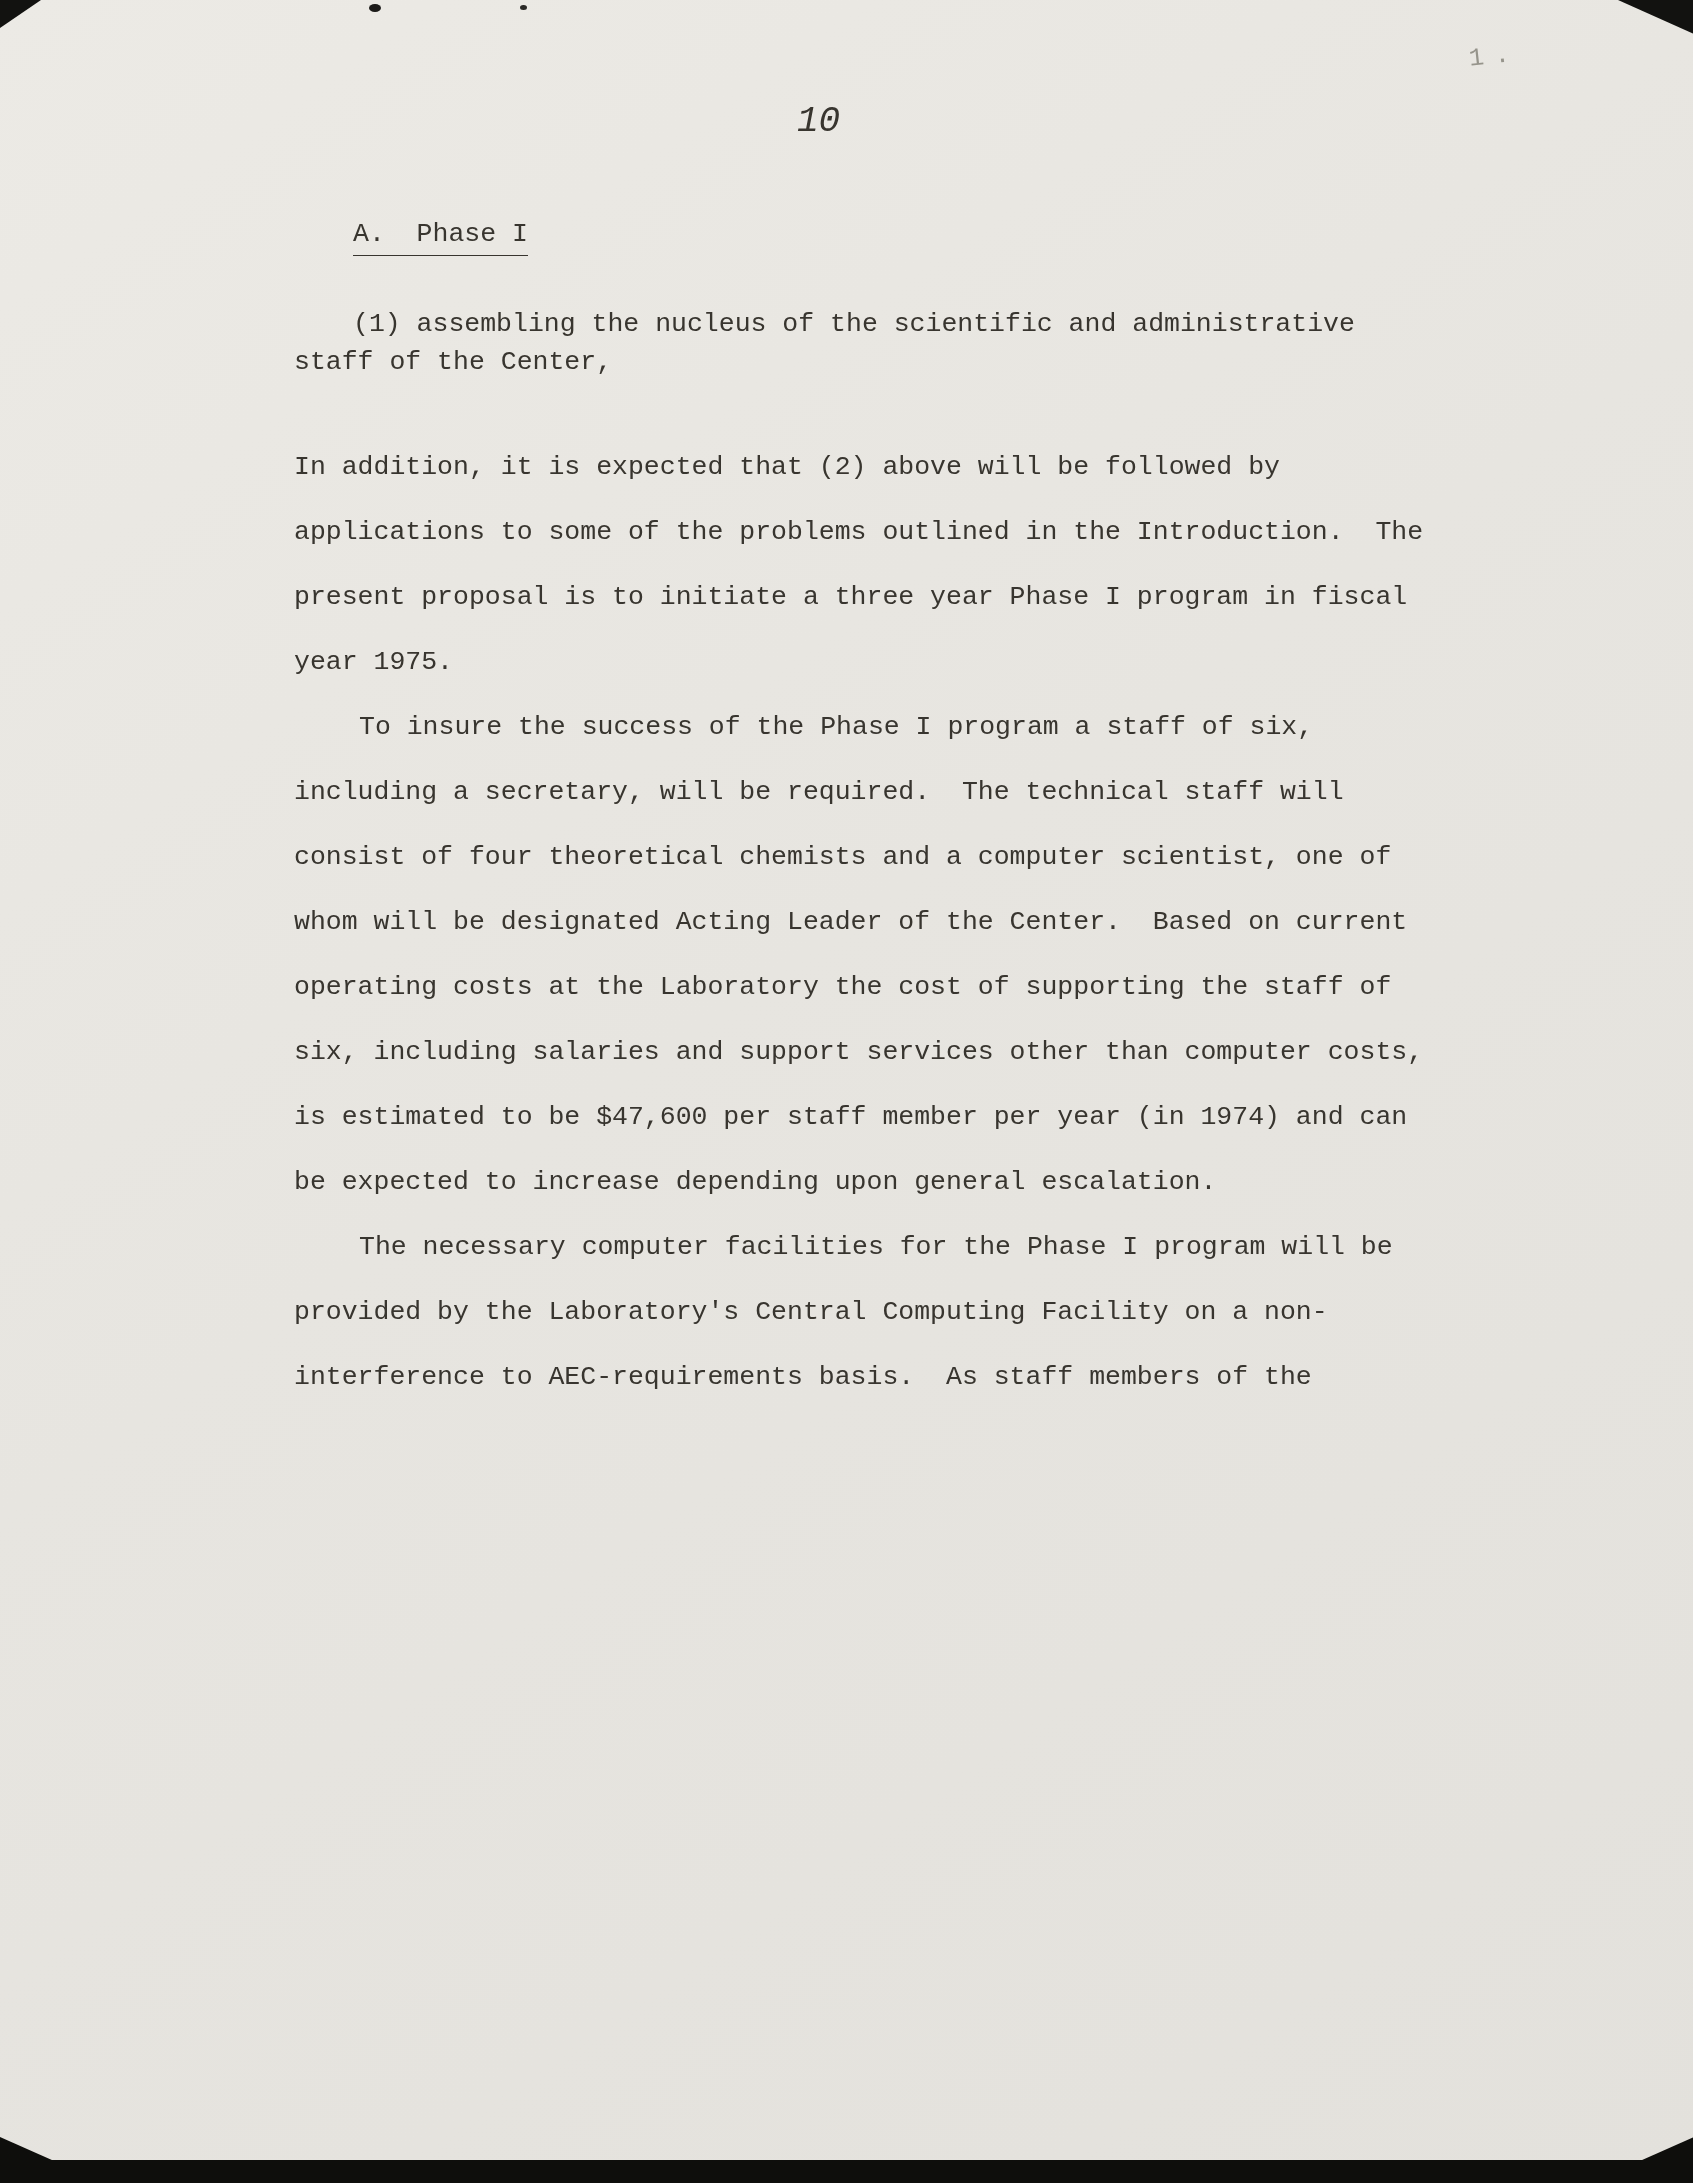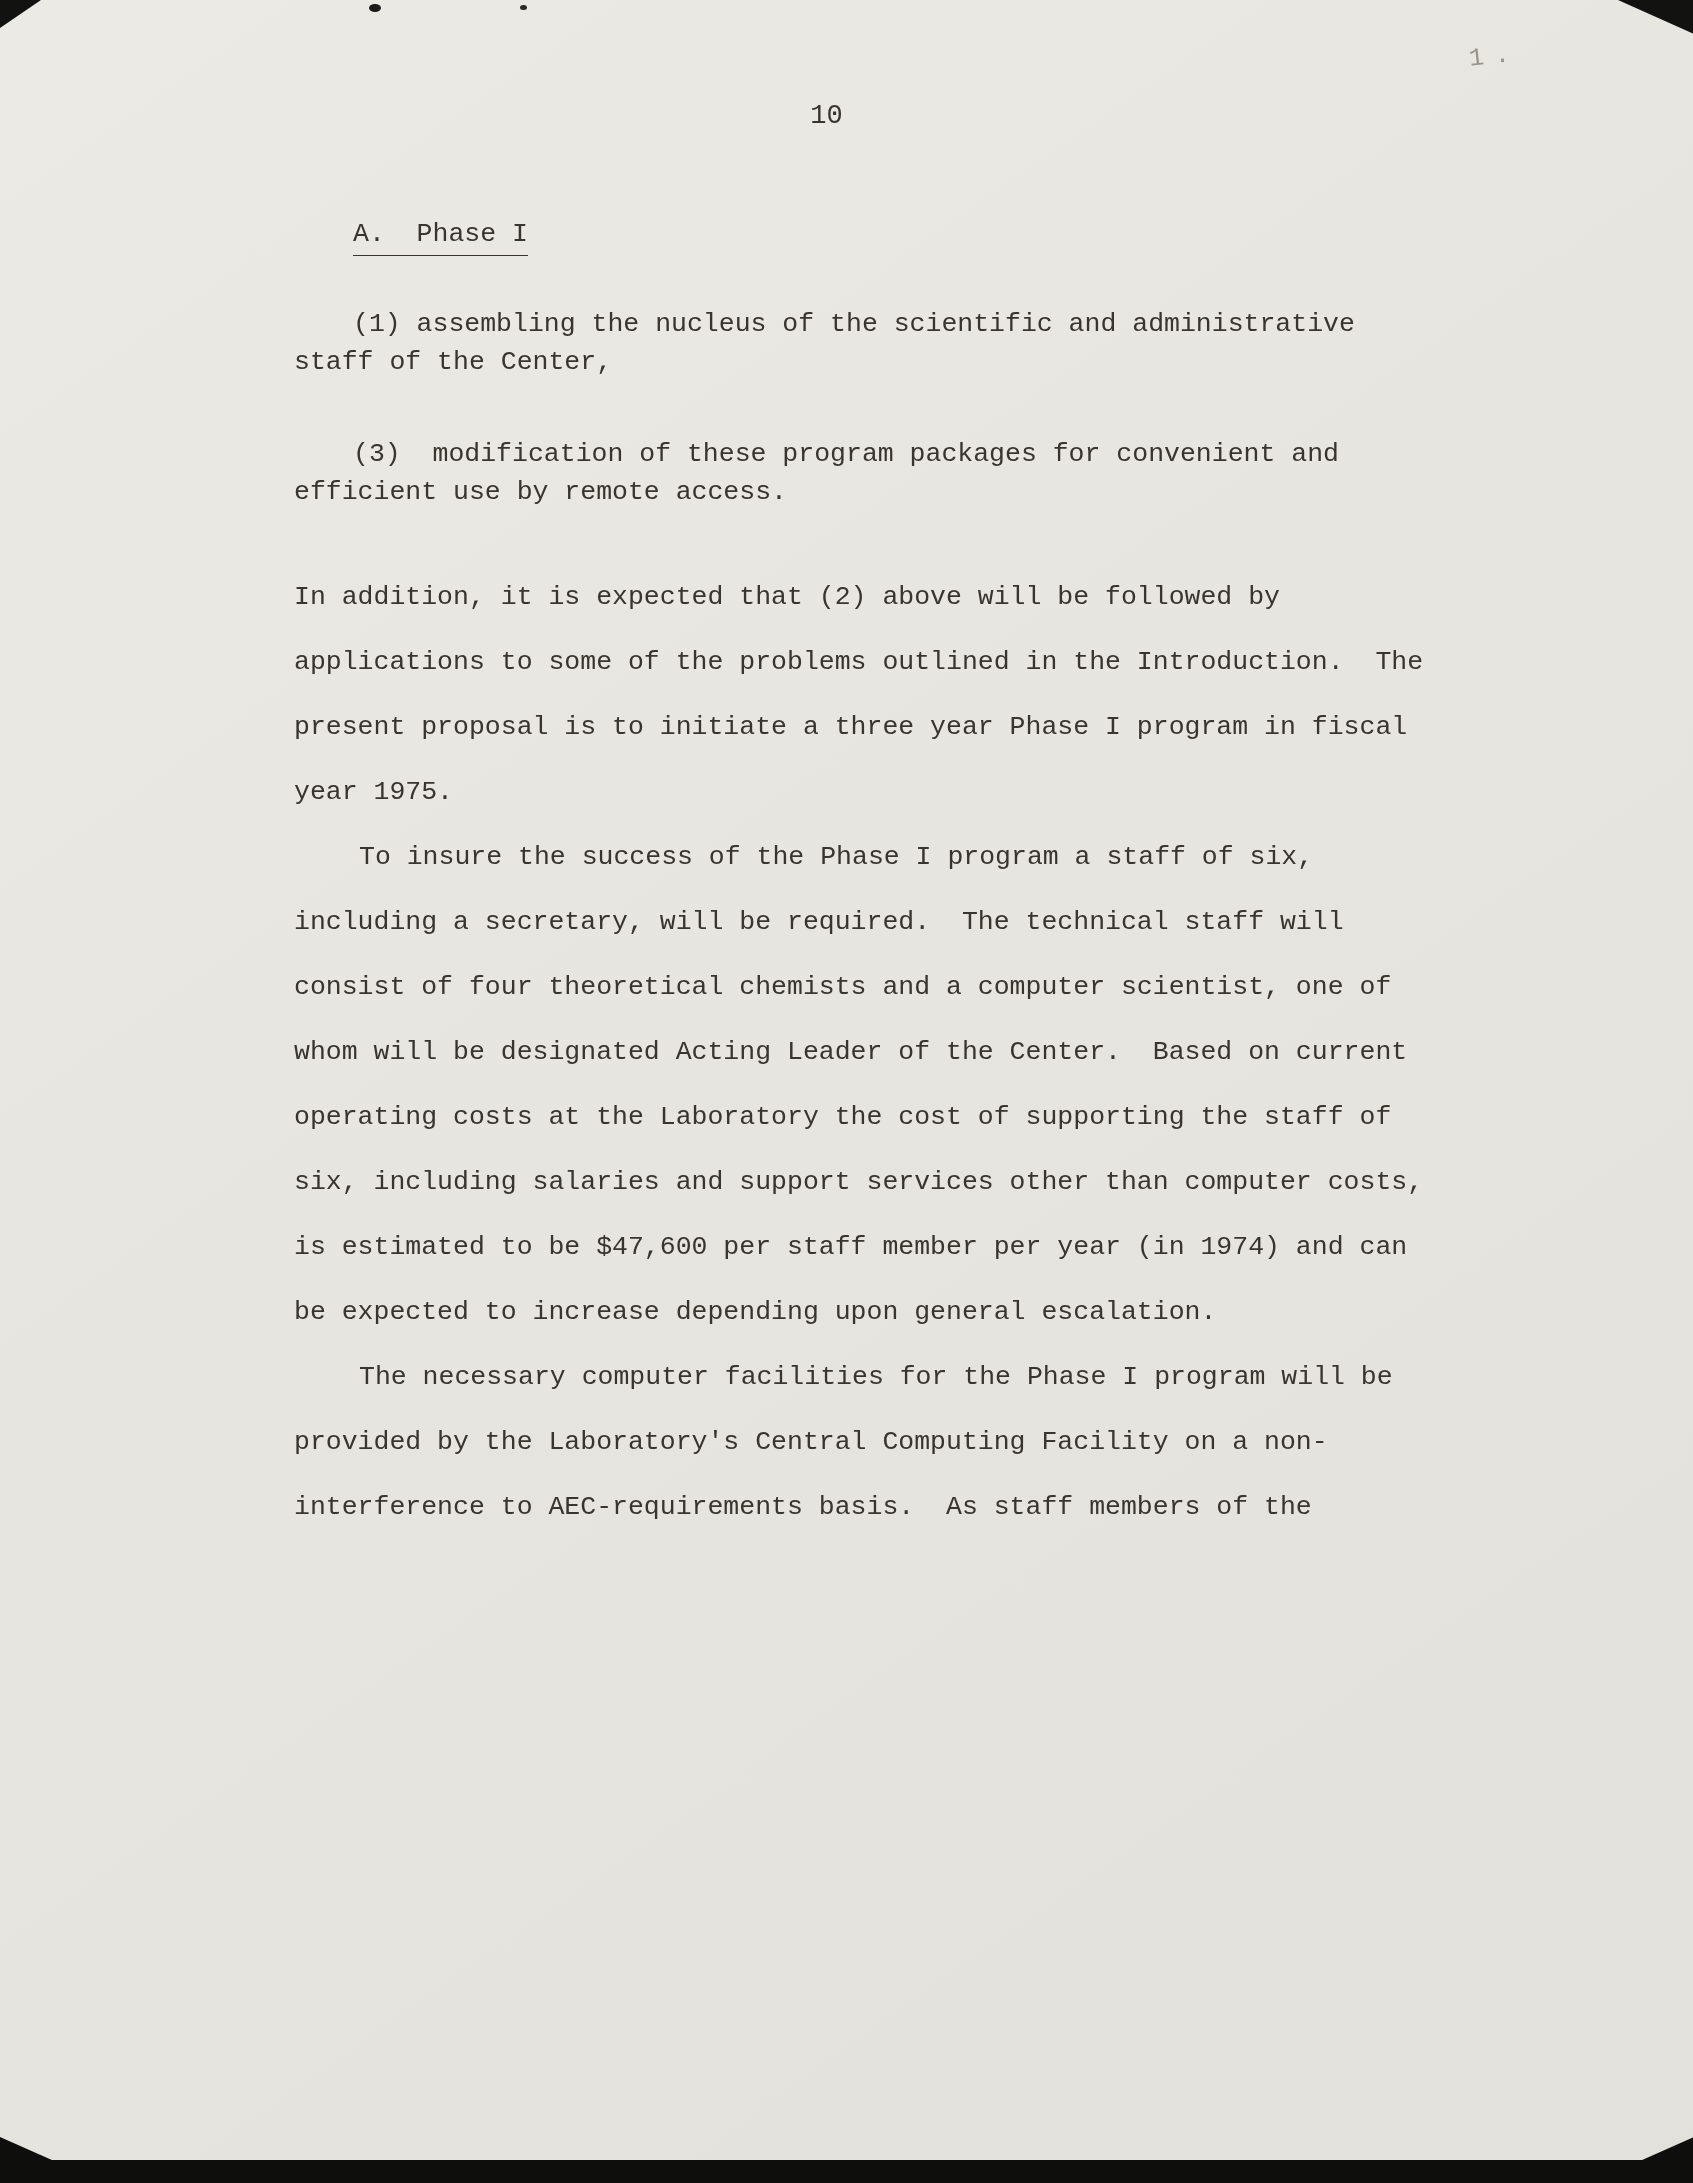--- a/index.html
+++ b/index.html
@@ -65,24 +65,25 @@
     position: absolute; top: 42px; left: 1469px;
     font-size: 25px;
     color: #96948b;
     transform: rotate(-6deg);
     letter-spacing: 10.6px;
   }
 
   .page-number {
     position: absolute;
     top: 101px;
-    left: 12px;
+    left: 4px;
     width: 1629px;
     text-align: center;
-    font-size: 27px;
+    font-size: 36px;
+    font-style: italic;
   }
 
   .content {
     position: absolute;
     left: 294px;
     top: 219px;
     width: 1147px;
     font-size: 26.5px;
   }
 
@@ -136,21 +137,20 @@
   <div class="pencil-mark">1.</div>
 
   <div class="page-number">10</div>
 
   <div class="content">
 
     <h2 class="heading"><span class="underline">A.  Phase I</span></h2>
 
 
     <p class="list-item">(1) assembling the nucleus of the scientific and administrative staff of the Center,</p>
-    <p class="list-item">(3)  modification of these program packages for convenient and efficient use by remote access.</p>
 
     <div class="paragraphs">
       <p class="para flush">In addition, it is expected that (2) above will be followed by applications to some of the problems outlined in the Introduction.  The present proposal is to initiate a three year Phase I program in fiscal year 1975.</p>
       <p class="para">To insure the success of the Phase I program a staff of six, including a secretary, will be required.  The technical staff will consist of four theoretical chemists and a computer scientist, one of whom will be designated Acting Leader of the Center.  Based on current operating costs at the Laboratory the cost of supporting the staff of six, including salaries and support services other than computer costs, is estimated to be $47,600 per staff member per year (in 1974) and can be expected to increase depending upon general escalation.</p>
       <p class="para">The necessary computer facilities for the Phase I program will be provided by the Laboratory's Central Computing Facility on a non-interference to AEC-requirements basis.  As staff members of the</p>
     </div>
 
   </div>
 
   <div class="corner-bl"></div>

